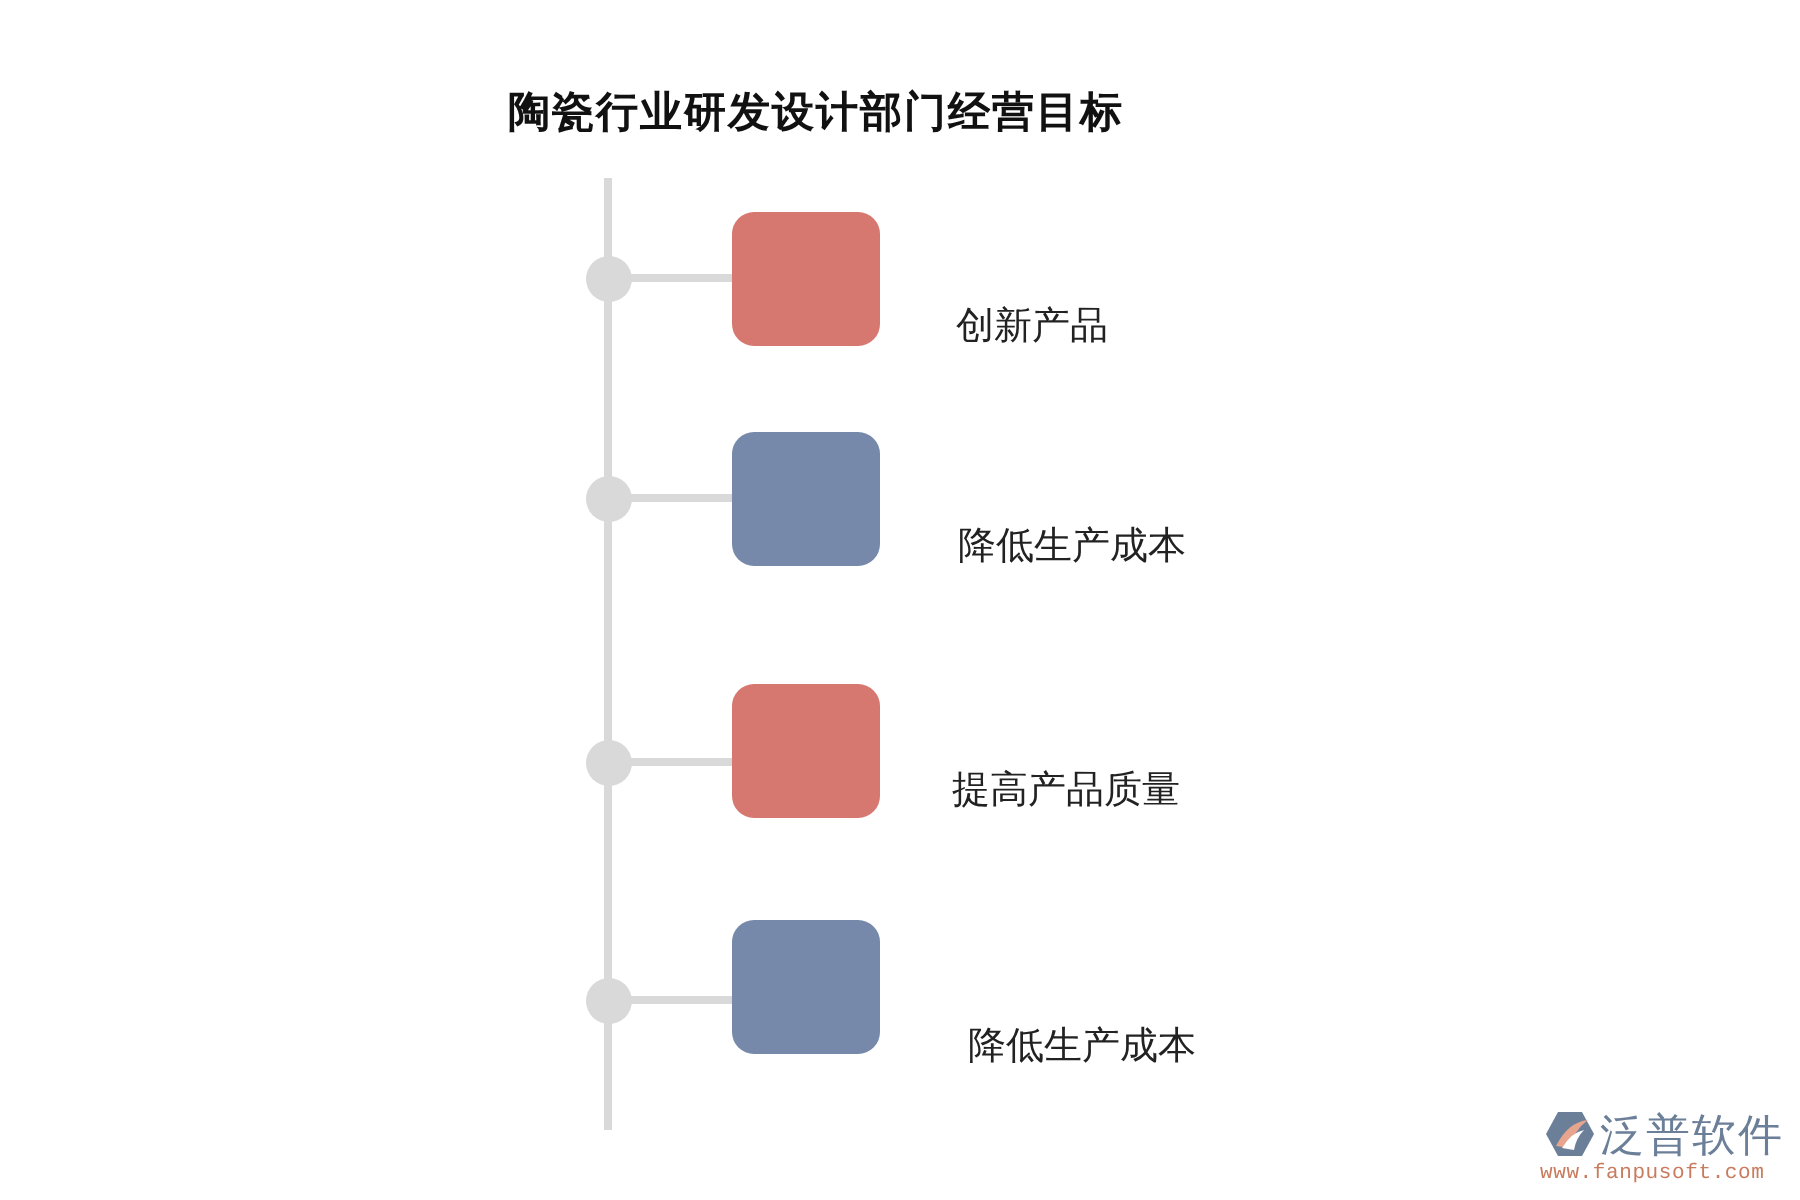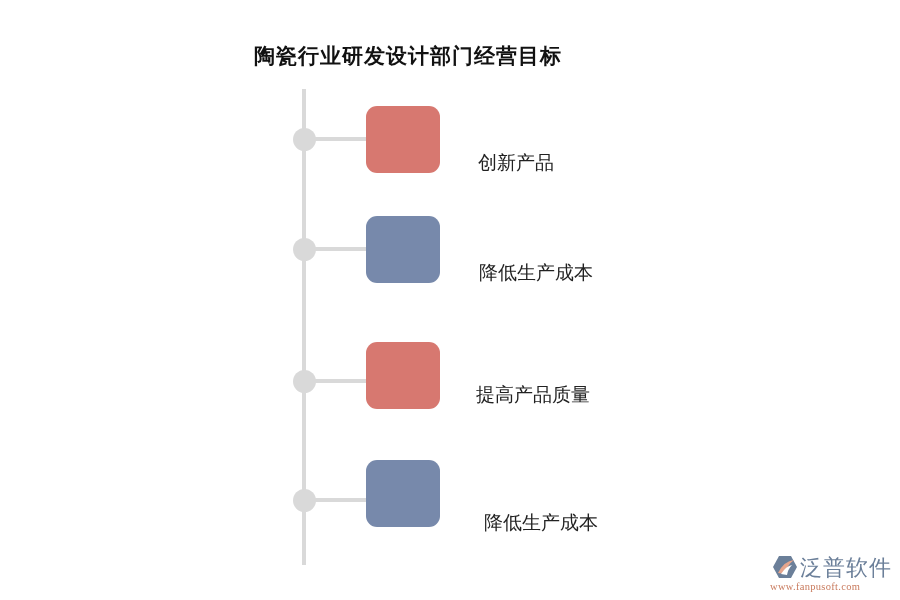--- a/index.html
+++ b/index.html
@@ -35,21 +35,21 @@
     .logo {
       position: absolute; left: 768px; top: 553px; width: 125px; height: 42px;
     }
     .logo-icon { position: absolute; left: 4px; top: 2px; width: 26px; height: 24px; }
     .logo-name {
       position: absolute; left: 32px; top: 0px; font-size: 22px; color: #6b7f99;
       font-family: "DejaVu Sans", "Liberation Sans", sans-serif; letter-spacing: 1px;
     }
     .logo-url {
       position: absolute; left: 2px; top: 28px; font-size: 10.5px; color: #c97b5e;
-      font-family: Liberation Serif, serif; letter-spacing: 0.3px;
+      font-family: Liberation Mono, monospace; letter-spacing: 0.3px;
     }
   </style>
 </head>
 <body>
 
 <div class="title">陶瓷行业研发设计部门经营目标</div>
 
 <div class="vline"></div>
 
 <div>

